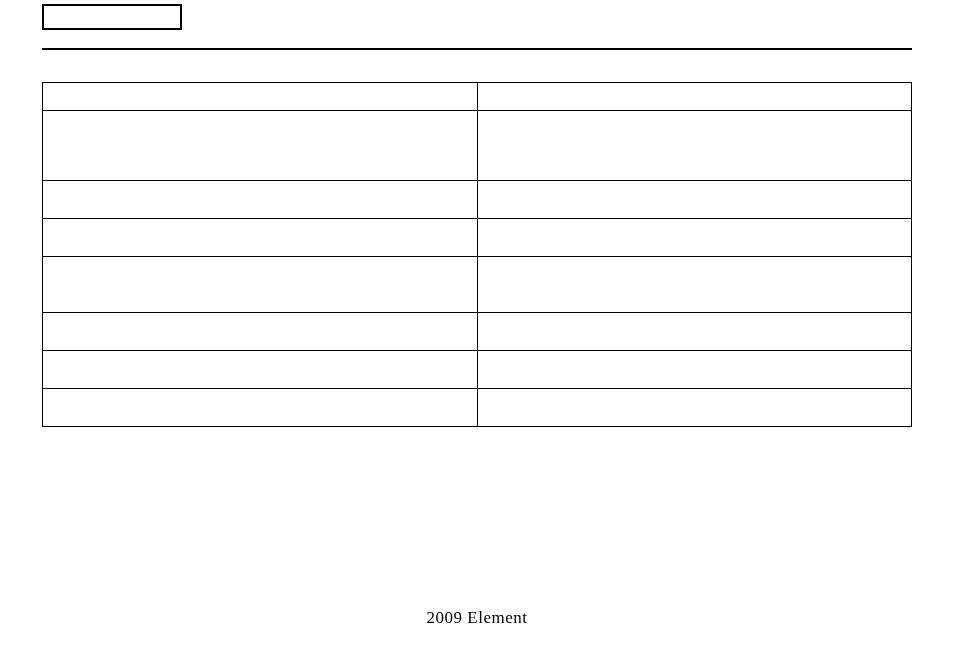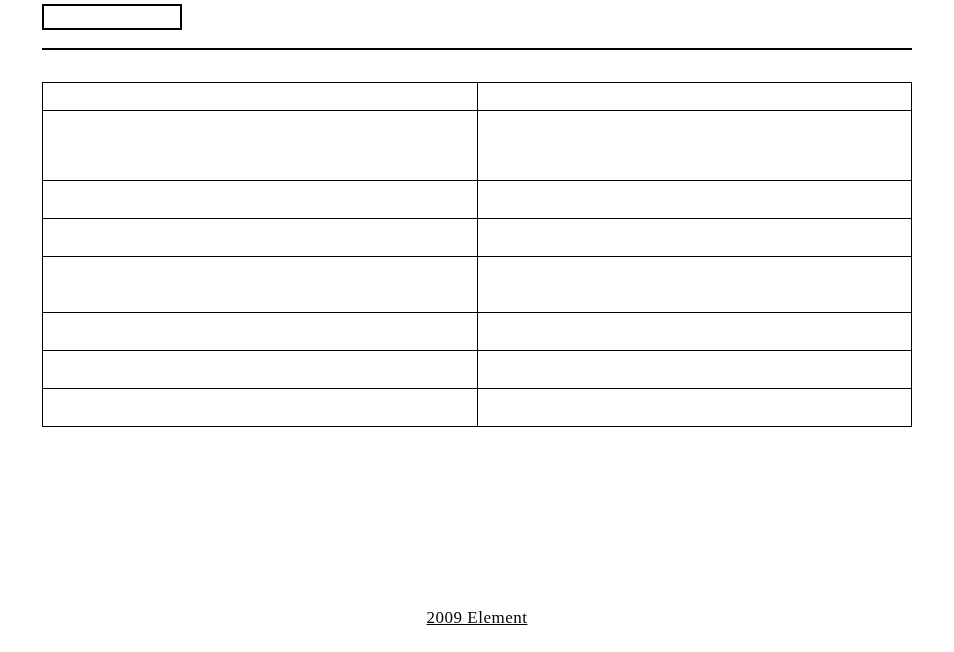--- a/index.html
+++ b/index.html
@@ -1,15 +1,15 @@
 <!DOCTYPE html>
 <html><head>
 <meta charset="utf-8">
 <style>
-  * { box-sizing: border-box; text-decoration: underline; }
+  * { box-sizing: border-box; }
   html, body {
     margin: 0;
     padding: 0;
     width: 954px;
     height: 652px;
     background: #fff;
     font-family: "Times New Roman", Times, serif;
     color: #000;
   }
   .page {

